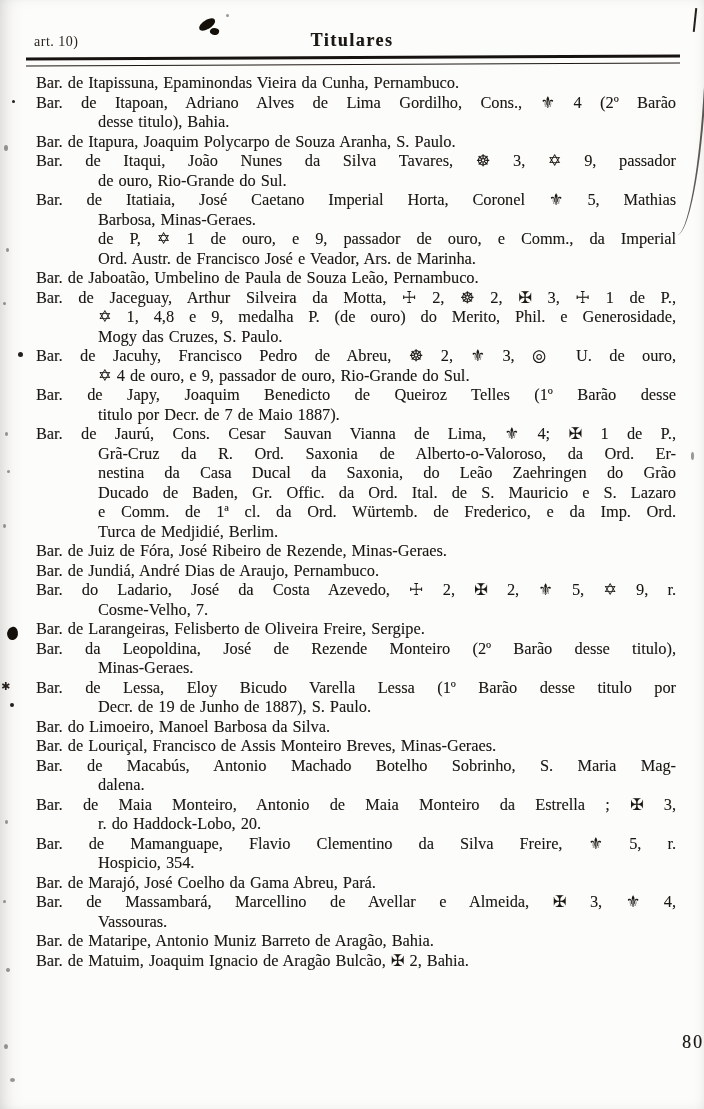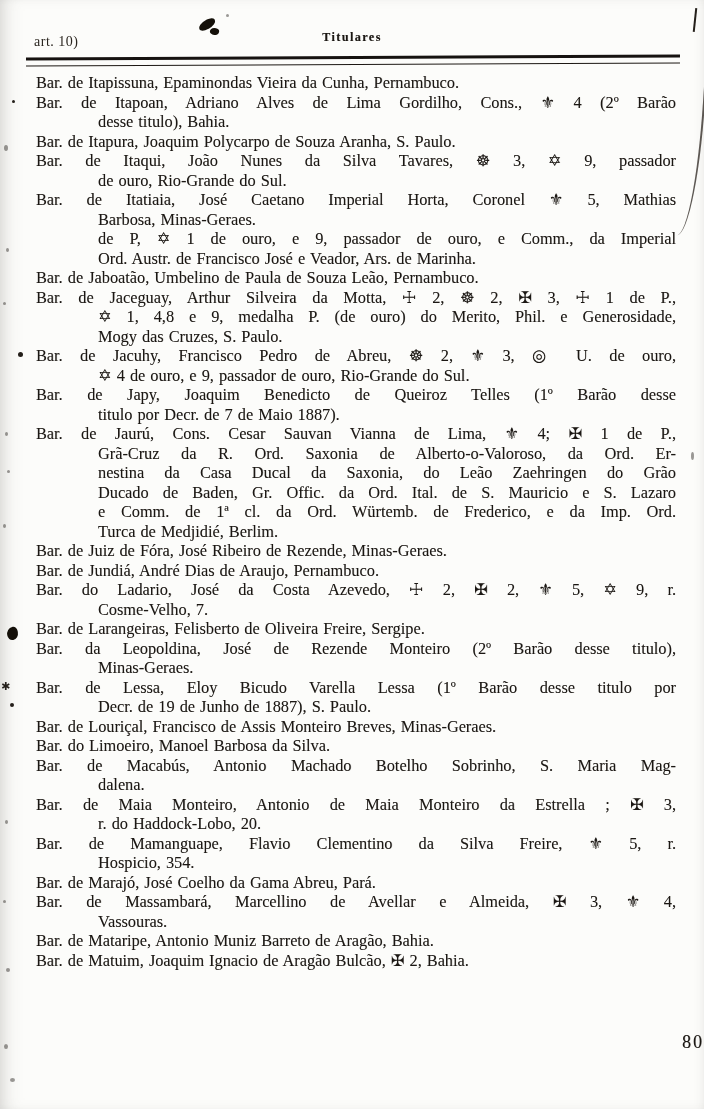--- a/index.html
+++ b/index.html
@@ -10,21 +10,21 @@
     overflow:hidden;
     font-family:"Liberation Serif","DejaVu Serif","DejaVu Sans",serif;
     color:#1b1713;
     box-shadow:inset 14px 0 22px -16px rgba(70,65,60,.35), inset -6px 0 14px -10px rgba(70,65,60,.22);
   }
   
   .header{position:absolute;top:30px;left:28px;right:28px;height:24px;}
   .header .article{position:absolute;left:6px;top:4px;font-size:14px;letter-spacing:.5px;color:#2a251f;}
   .header .title{
     position:absolute;left:0;right:0;text-align:center;top:0;
-    font-size:12px;font-weight:bold;letter-spacing:1.5px;
+    font-size:18px;font-weight:bold;letter-spacing:1.5px;
     text-shadow:.4px .4px 0 rgba(27,23,19,.45);
   }
   .rule{
     position:absolute;top:56px;left:26px;right:24px;height:5px;
     border-top:3px solid #161210;border-bottom:1px solid #1d1814;
     transform:rotate(-0.25deg);
   }
   
   .entries{
     position:absolute;top:73px;left:36px;width:640px;
@@ -128,24 +128,24 @@
       </div>
       <div class="entry">
         <div class="line">Bar. da Leopoldina, José de Rezende Monteiro (2º Barão desse titulo),</div>
         <div class="line cont last">Minas-Geraes.</div>
       </div>
       <div class="entry">
         <div class="line">Bar. de Lessa, Eloy Bicudo Varella Lessa (1º Barão desse titulo por</div>
         <div class="line cont last">Decr. de 19 de Junho de 1887), S. Paulo.</div>
       </div>
       <div class="entry">
-        <div class="line last">Bar. de Louriçal, Francisco de Assis Monteiro Breves, Minas-Geraes.</div>
+        <div class="line last">Bar. do Limoeiro, Manoel Barbosa da Silva.</div>
       </div>
       <div class="entry">
-        <div class="line last">Bar. do Limoeiro, Manoel Barbosa da Silva.</div>
+        <div class="line last">Bar. de Louriçal, Francisco de Assis Monteiro Breves, Minas-Geraes.</div>
       </div>
       <div class="entry">
         <div class="line">Bar. de Macabús, Antonio Machado Botelho Sobrinho, S. Maria Mag-</div>
         <div class="line cont last">dalena.</div>
       </div>
       <div class="entry">
         <div class="line">Bar. de Maia Monteiro, Antonio de Maia Monteiro da Estrella ; ✠ 3,</div>
         <div class="line cont last">r. do Haddock-Lobo, 20.</div>
       </div>
       <div class="entry">

